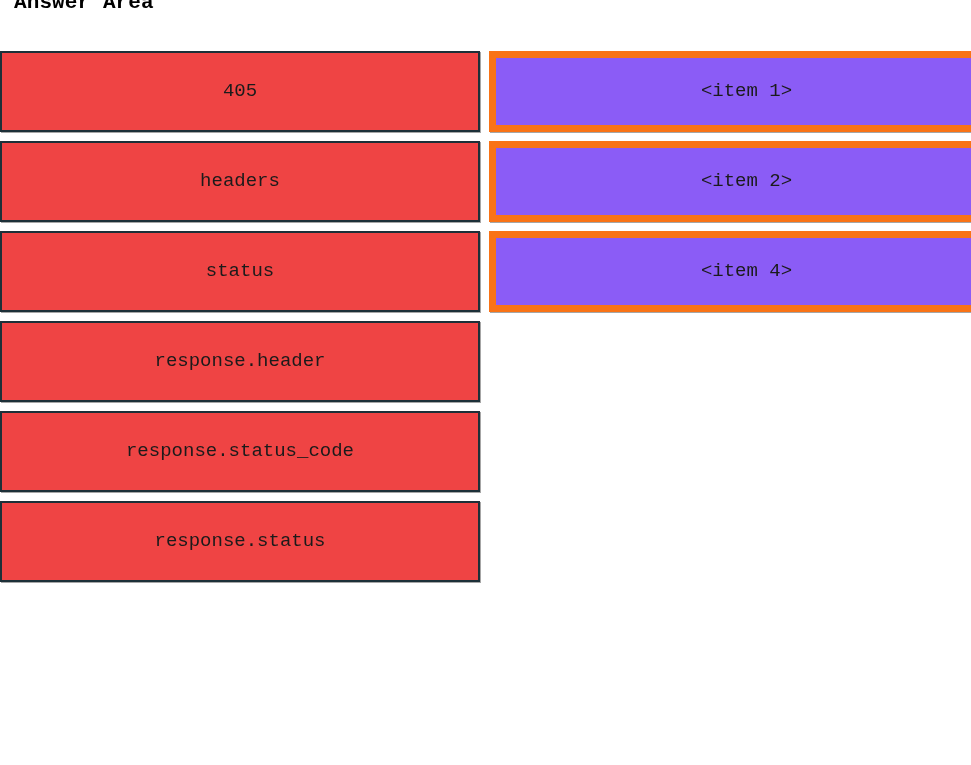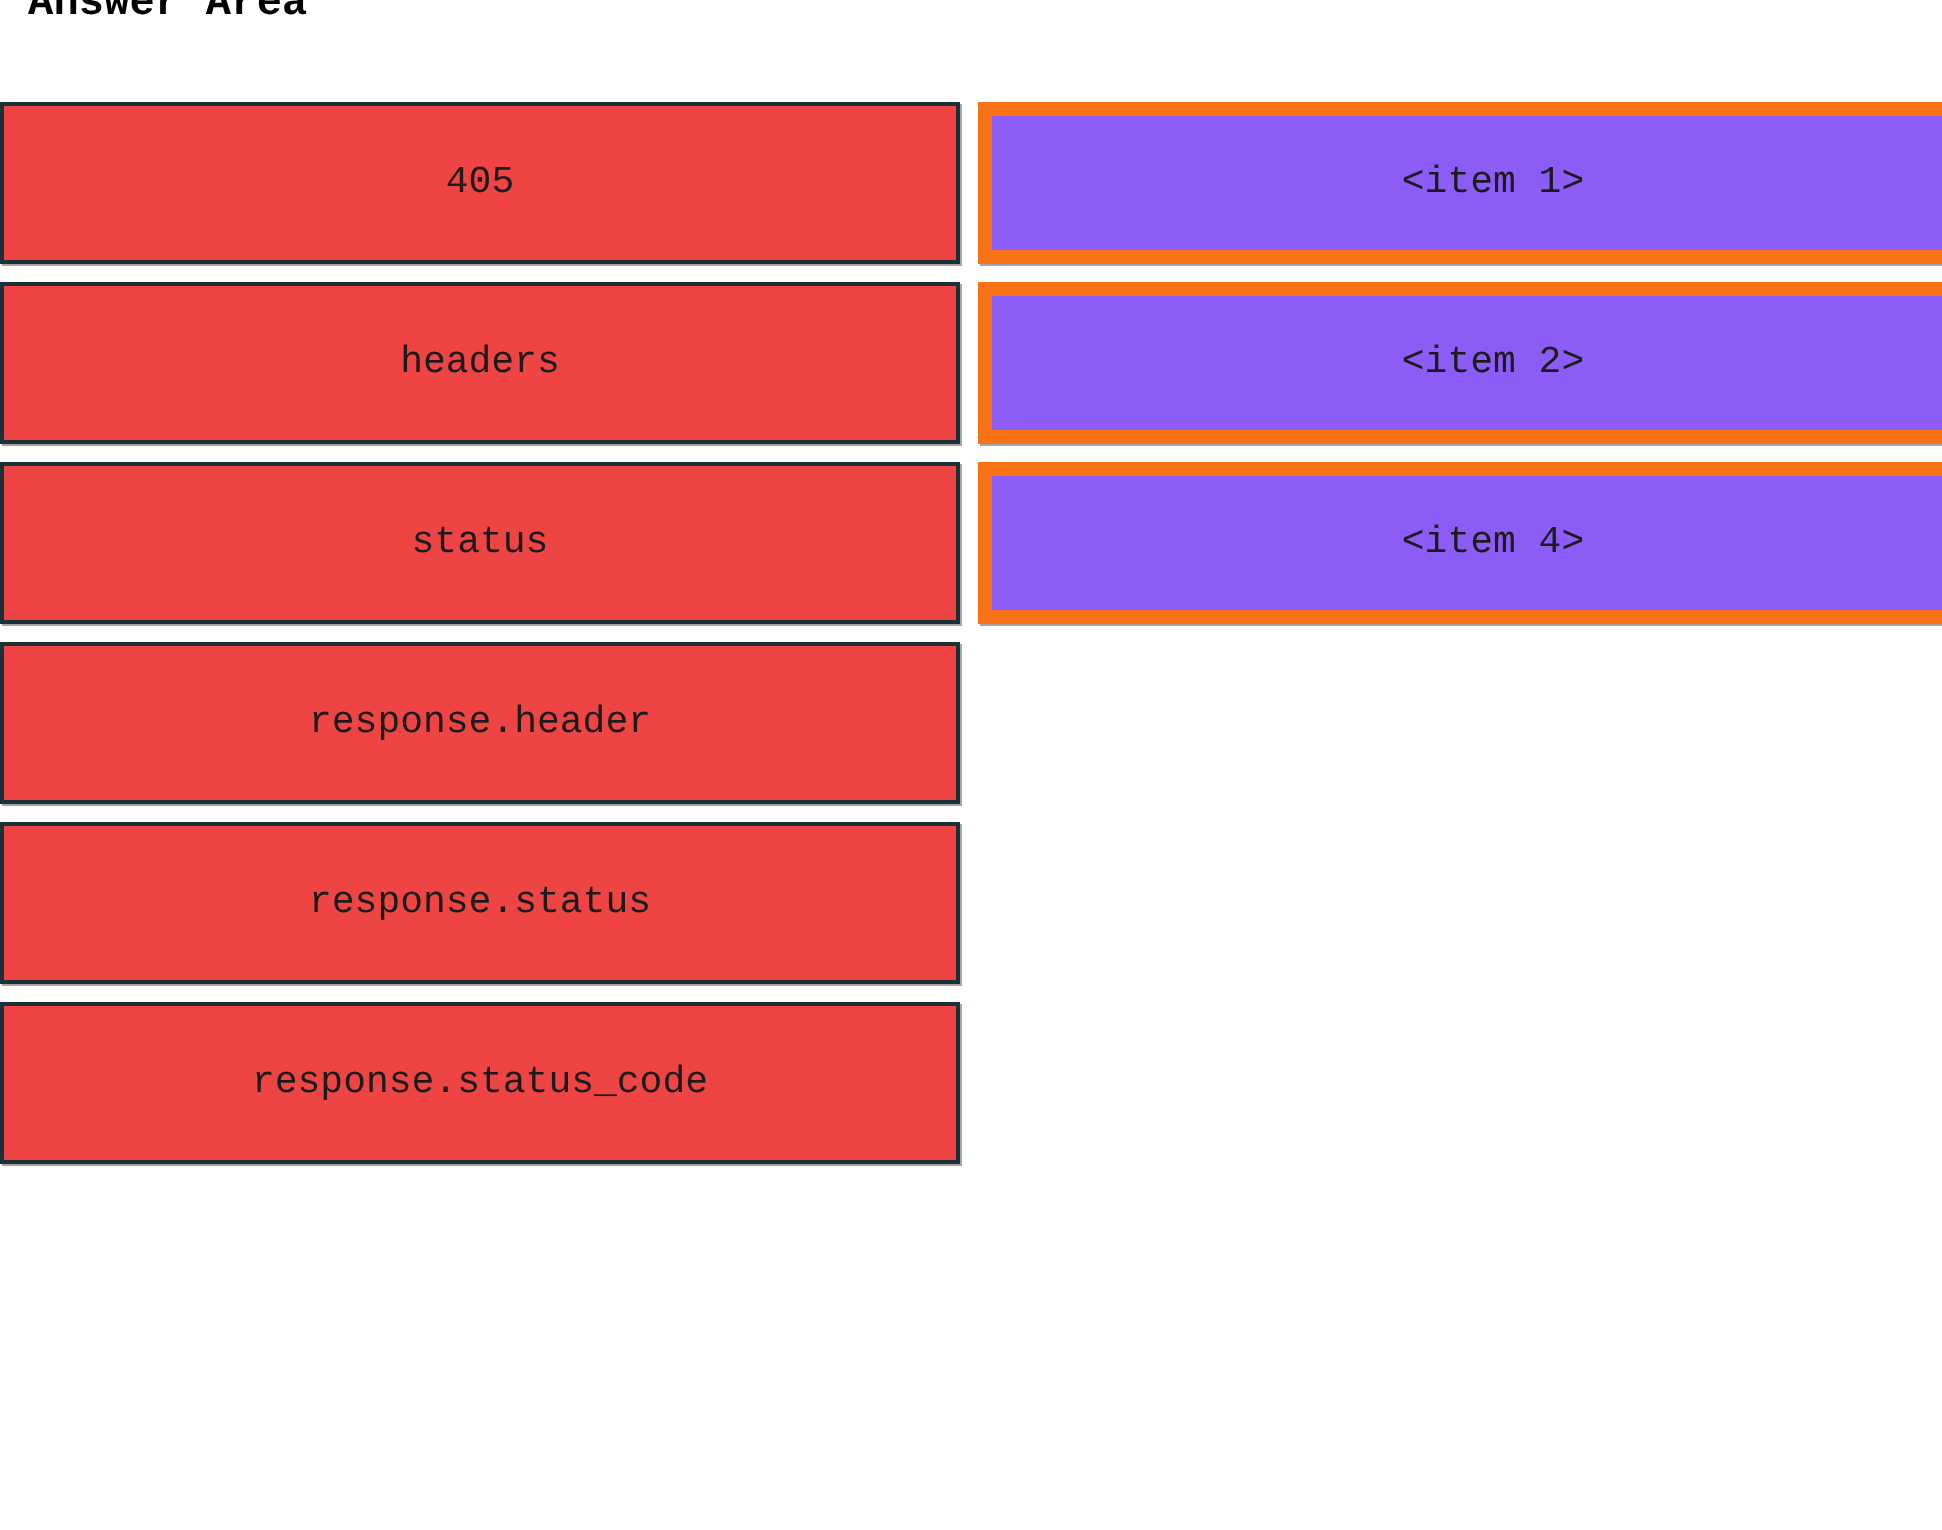--- a/index.html
+++ b/index.html
@@ -94,25 +94,25 @@
     <div class="tile tile-source">
       <span class="tile-label">status</span>
     </div>
 
 
     <div class="tile tile-source">
       <span class="tile-label">response.header</span>
     </div>
 
     <div class="tile tile-source">
-      <span class="tile-label">response.status</span>
+      <span class="tile-label">response.status_code</span>
     </div>
 
     <div class="tile tile-source">
-      <span class="tile-label">response.status_code</span>
+      <span class="tile-label">response.status</span>
     </div>
 
   </div>
 
   <div class="col col-target">
 
     <div class="tile tile-target">
       <span class="tile-label">&lt;item 1&gt;</span>
     </div>
 

